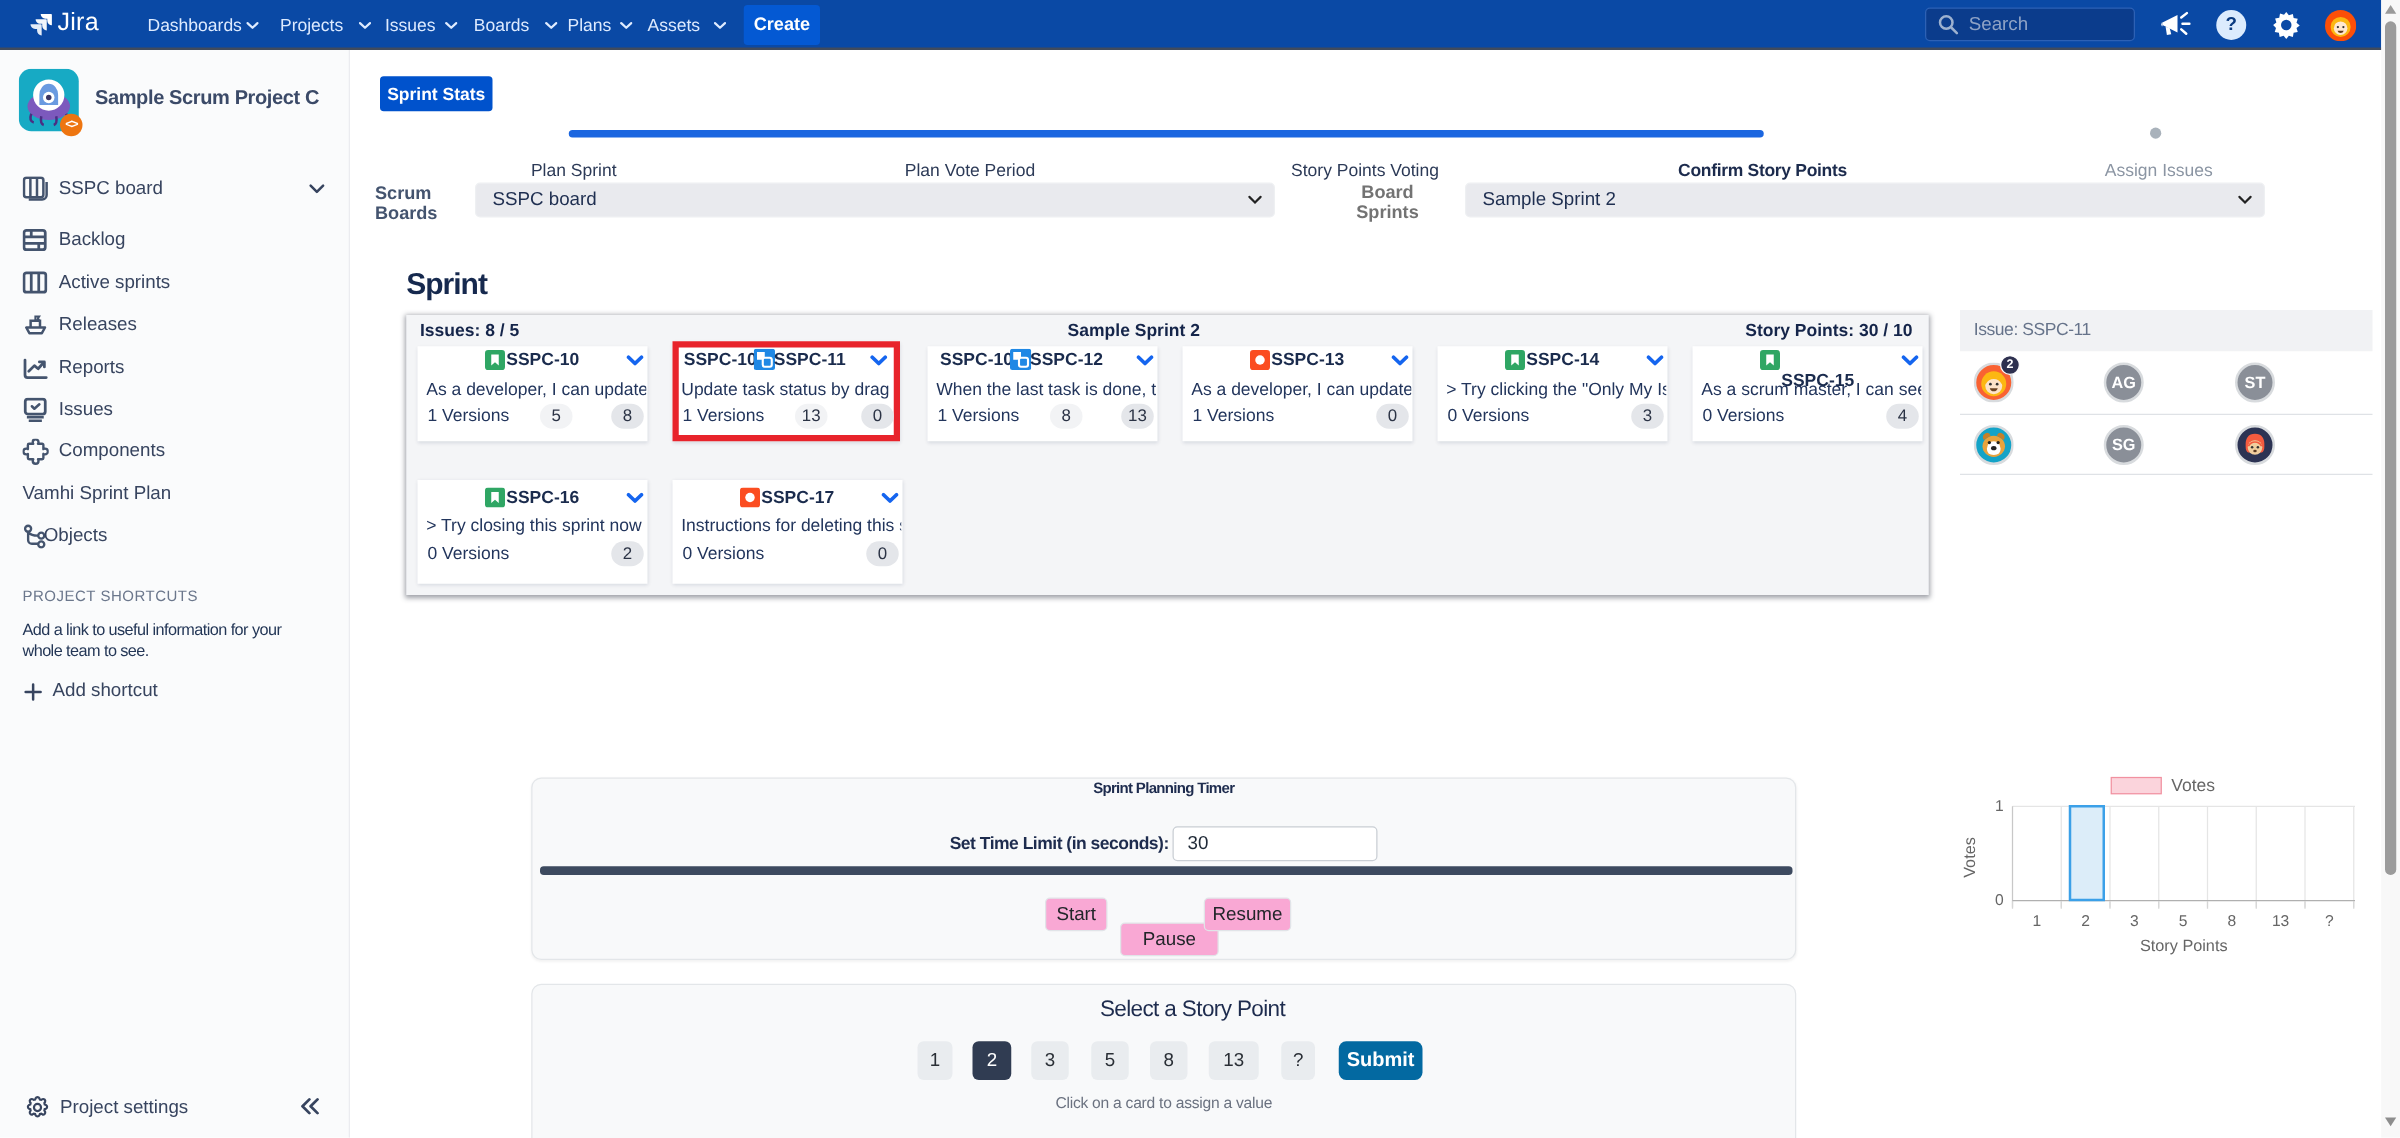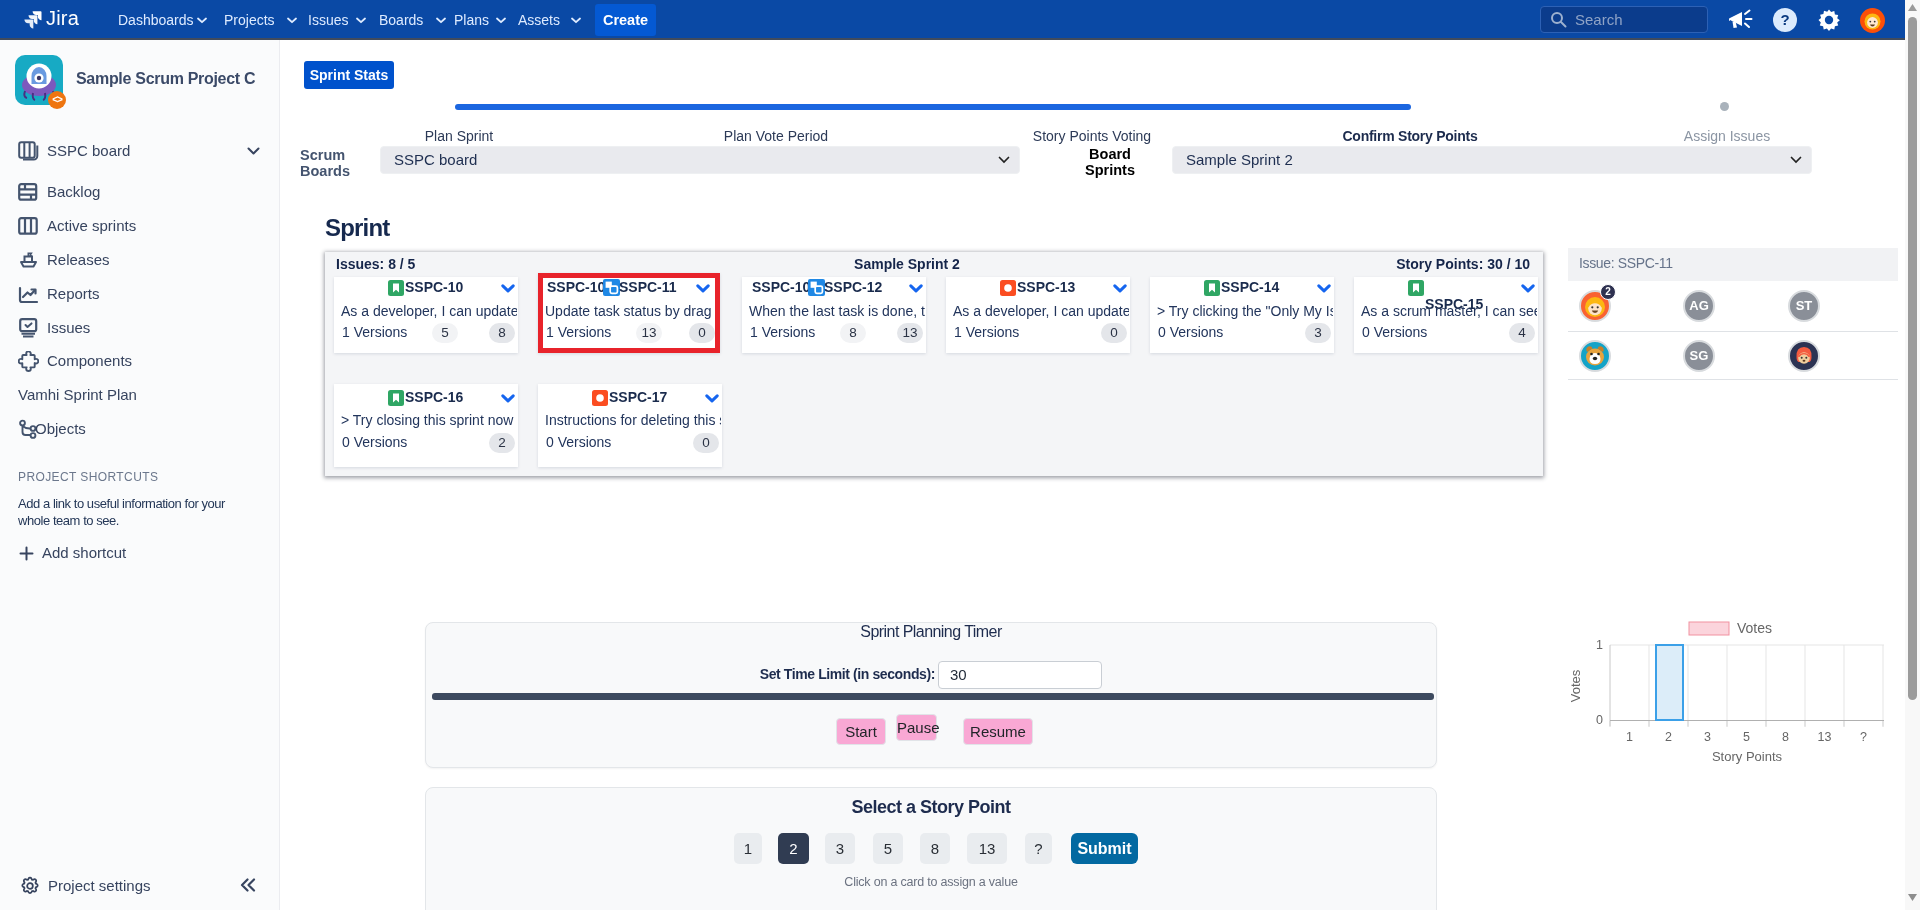--- a/index.html
+++ b/index.html
@@ -164,21 +164,21 @@
 <div class="abs stepl" style="left:459px;top:128px;">Plan Sprint</div>
 <div class="abs stepl" style="left:776px;top:128px;">Plan Vote Period</div>
 <div class="abs stepl" style="left:1092px;top:128px;">Story Points Voting</div>
 <div class="abs stepl" style="left:1410px;top:128px;font-weight:bold;color:#1c2b4d;letter-spacing:-0.25px;">Confirm Story Points</div>
 <div class="abs stepl" style="left:1727px;top:128px;color:#8b95a3;">Assign Issues</div>
 <div class="abs" style="left:300px;top:148px;width:60px;font-size:14.5px;font-weight:bold;color:#44546f;line-height:15.5px;">Scrum Boards</div>
 <div class="abs sel" style="left:380px;top:146px;width:640px;">SSPC board</div>
 <svg class="abs" style="left:998px;top:156px" width="12" height="8" viewBox="0 0 12 8">
 <path d="M1.5 1.5 L6 6 L10.5 1.5" stroke="#222" stroke-width="1.7" fill="none" stroke-linecap="round"></path>
   </svg>
-<div class="abs" style="left:1080px;top:146px;width:60px;font-size:14.5px;font-weight:bold;color:#000000;line-height:16px;text-align:center;">Board Sprints</div>
+<div class="abs" style="left:1080px;top:146px;width:60px;font-size:14.5px;font-weight:bold;color:#737373;line-height:16px;text-align:center;">Board Sprints</div>
 <div class="abs sel" style="left:1172px;top:146px;width:640px;">Sample Sprint 2</div>
 <svg class="abs" style="left:1790px;top:156px" width="12" height="8" viewBox="0 0 12 8">
 <path d="M1.5 1.5 L6 6 L10.5 1.5" stroke="#222" stroke-width="1.7" fill="none" stroke-linecap="round"></path>
   </svg>
 <div class="abs" style="left:325px;top:214px;font-size:24px;letter-spacing:-0.8px;font-weight:bold;color:#16294e;">Sprint</div>
 <div class="abs" style="left:325px;top:252px;width:1218px;height:224px;background:#f4f5f7;box-shadow:0 1px 4px 1px rgba(40,45,60,.45);"></div>
 <div class="abs" style="left:336px;top:256px;font-weight:bold;font-size:14px;color:#15254a;">Issues: 8 / 5</div>
 <div class="abs" style="left:907px;top:256px;font-weight:bold;font-size:14px;color:#15254a;transform:translateX(-50%);">Sample Sprint 2</div>
 <div class="abs" style="left:1530px;top:256px;font-weight:bold;font-size:14px;color:#15254a;transform:translateX(-100%);">Story Points: 30 / 10</div>
 <div class="abs card" style="left:334px;top:277px;width:184px;height:76px;"></div>
@@ -315,29 +315,29 @@
 <svg class="abs" style="left:1788px;top:340px" width="32" height="32" viewBox="0 0 32 32">
 <circle cx="16" cy="16" r="15" fill="#2c3353" stroke="#d8dbde" stroke-width="2"></circle>
 <path d="M16 7 q-8 0 -7.5 10 q0 4 2 5 l11 0 q2 -1 2 -5 q.5 -10 -7.5 -10z" fill="#f45b3f"></path>
 <circle cx="16" cy="18" r="5.8" fill="#f0ce9e"></circle>
 <path d="M10 17 a6.5 6.5 0 0 1 12 0 l-1.5 0 a5 5 0 0 0 -9 0 z" fill="#f45b3f"></path>
 <circle cx="13.7" cy="17.8" r="1" fill="#333"></circle>
     <circle cx="18.3" cy="17.8" r="1" fill="#333"></circle>
 <ellipse cx="16" cy="20.8" rx="1.4" ry="1" fill="#593a22"></ellipse>
   </svg>
 <div class="abs" style="left:425px;top:622px;width:1012px;height:146px;background:#f8f9fa;border:1px solid #e3e6e9;border-radius:8px;box-shadow:0 1px 2px rgba(0,0,0,.05);"></div>
-<div class="abs" style="left:931px;top:623px;font-weight:normal;font-size:16px;letter-spacing:-0.55px;color:#1e2c4e;transform:translateX(-50%);">Sprint Planning Timer</div>
+<div class="abs" style="left:931px;top:623px;font-weight:bold;font-size:12px;letter-spacing:-0.55px;color:#1e2c4e;transform:translateX(-50%);">Sprint Planning Timer</div>
 <div class="abs" style="left:935px;top:666px;font-weight:bold;font-size:14px;letter-spacing:-0.4px;color:#1e2c4e;transform:translateX(-100%);">Set Time Limit (in seconds):</div>
 <div class="abs" style="left:938px;top:661px;width:164px;height:28px;background:#fff;border:1px solid #c9ced4;border-radius:4px;font-size:15px;color:#1f2937;line-height:26px;padding-left:11px;">30</div>
 <div class="abs" style="left:432px;top:693px;width:1002px;height:7px;background:#3d4a5f;border-radius:3px;"></div>
 <div class="panelbtn" style="left:836px;top:718px;width:50px;line-height:25px;">Start</div>
-<div class="panelbtn" style="left:896px;top:714px;width:41px;line-height:25px;">Pause</div>
+<div class="panelbtn" style="left:896px;top:738px;width:79px;line-height:25px;">Pause</div>
 <div class="panelbtn" style="left:963px;top:718px;width:70px;line-height:25px;">Resume</div>
 <div class="abs" style="left:425px;top:787px;width:1012px;height:140px;background:#f8f9fa;border:1px solid #e3e6e9;border-radius:8px;"></div>
-<div class="abs" style="left:931px;top:797px;font-weight:bold;font-size:18px;letter-spacing:-0.5px;color:#1e2c4e;transform:translateX(-50%);">Select a Story Point</div>
+<div class="abs" style="left:954px;top:797px;font-weight:normal;font-size:18px;letter-spacing:-0.5px;color:#1e2c4e;transform:translateX(-50%);">Select a Story Point</div>
 <div class="spcard" style="left:734px;top:833px;width:28px;">1</div>
 <div class="spcard" style="left:778px;top:833px;width:31px;background:#303c52;color:#fff;">2</div>
 <div class="spcard" style="left:825px;top:833px;width:30px;">3</div>
 <div class="spcard" style="left:873px;top:833px;width:30px;">5</div>
 <div class="spcard" style="left:920px;top:833px;width:30px;">8</div>
 <div class="spcard" style="left:967px;top:833px;width:40px;">13</div>
 <div class="spcard" style="left:1025px;top:833px;width:27px;">?</div>
 <div class="abs" style="left:1071px;top:833px;width:67px;height:31px;background:#0369a1;border-radius:6px;color:#fff;font-weight:bold;font-size:16px;text-align:center;line-height:31px;">Submit</div>
 <div class="abs" style="left:931px;top:875px;font-size:12.5px;letter-spacing:-0.2px;color:#6b7280;transform:translateX(-50%);">Click on a card to assign a value</div>
 <svg class="abs" style="left:1540px;top:600px" width="360" height="190" viewBox="0 0 360 190">

